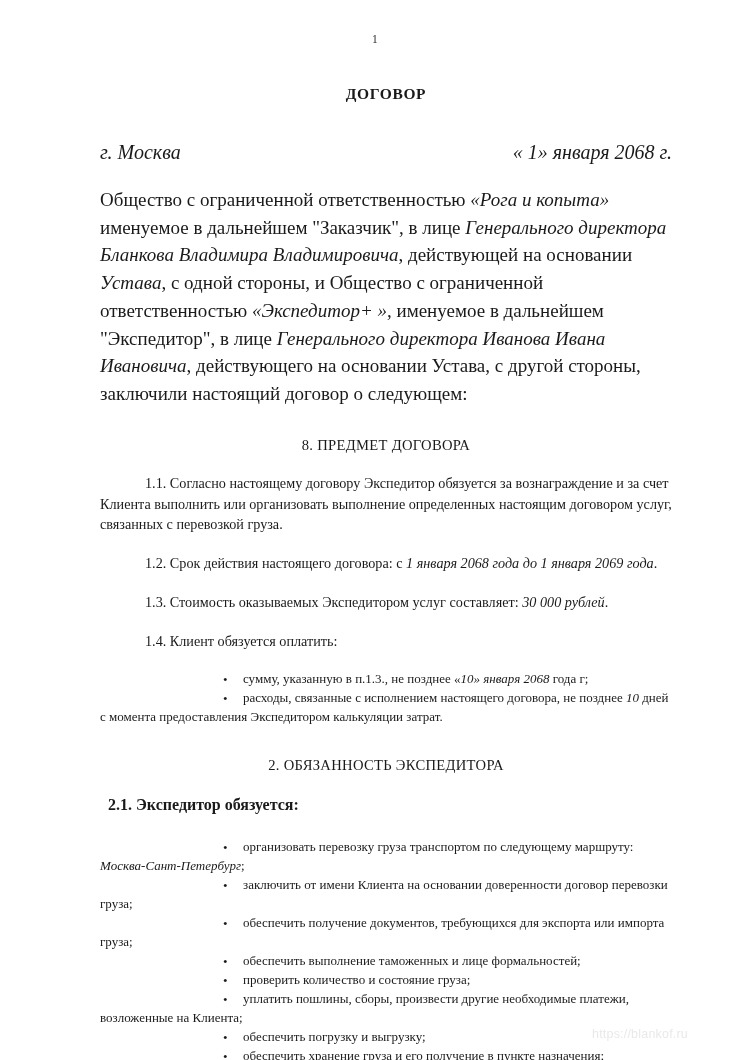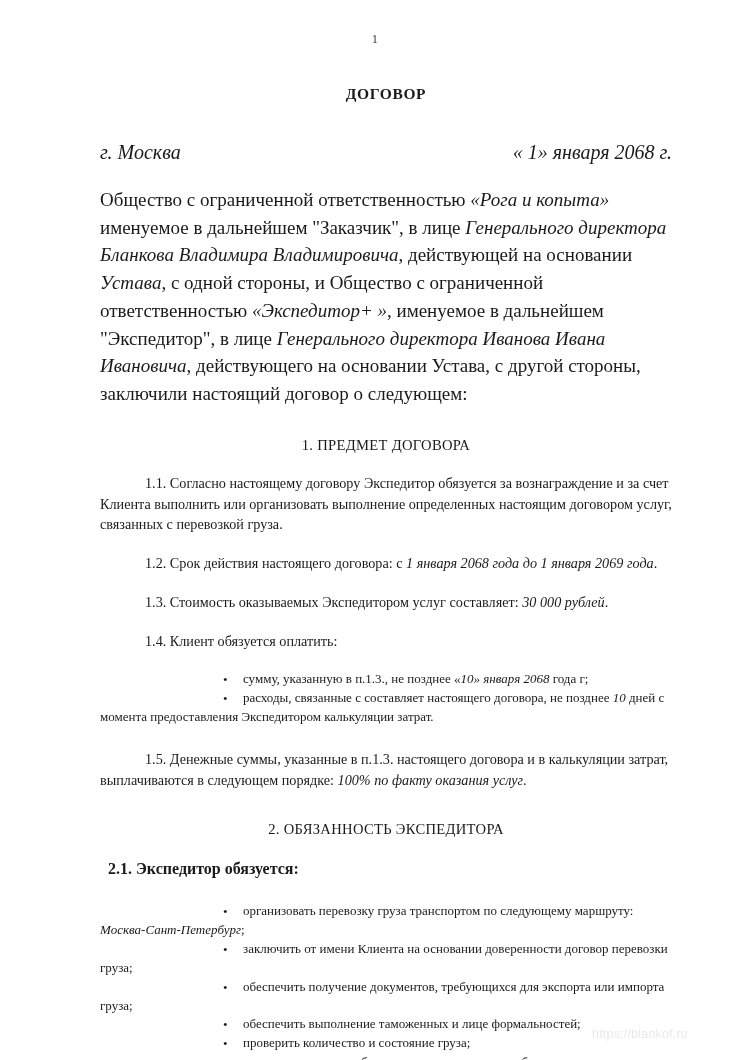--- a/index.html
+++ b/index.html
@@ -147,36 +147,35 @@
 
   <h1 class="doc-title">ДОГОВОР</h1>
 
   <div class="place-date-row">
     <span class="place">г. Москва</span>
     <span class="date">« 1» января 2068 г.</span>
   </div>
 
   <p class="para intro"><span>Общество с ограниченной ответственностью </span><i>«Рога и копыта»</i><span> именуемое в дальнейшем "Заказчик", в лице </span><i>Генерального директора Бланкова Владимира Владимировича</i><span>, действующей на основании </span><i>Устава</i><span>, с одной стороны, и Общество с ограниченной ответственностью </span><i>«Экспедитор+ »</i><span>, именуемое в дальнейшем "Экспедитор", в лице </span><i>Генерального директора Иванова Ивана Ивановича</i><span>, действующего на основании Устава, с другой стороны, заключили настоящий договор о следующем:</span></p>
 
-  <h2 class="section-heading sec1">1. ПРЕДМЕТ ДОГОВОРА</h2>
+  <h2 class="section-heading sec1">8. ПРЕДМЕТ ДОГОВОРА</h2>
 
   <p class="clause tight">1.1. Согласно настоящему договору Экспедитор обязуется за вознаграждение и за счет Клиента выполнить или организовать выполнение определенных настоящим договором услуг, связанных с перевозкой груза.</p>
 
   <p class="clause gap"><span>1.2. Срок действия настоящего договора: с </span><i>1 января 2068 года до 1 января 2069 года</i><span>.</span></p>
 
   <p class="clause gap"><span>1.3. Стоимость оказываемых Экспедитором услуг составляет: </span><i>30 000 рублей</i><span>.</span></p>
 
   <p class="clause gap">1.4. Клиент обязуется оплатить:</p>
 
   <ul class="bullets b14">
     <li><span>сумму, указанную в п.1.3., не позднее «</span><i>10» января 2068</i><span> года г;</span></li>
-    <li><span>расходы, связанные с составляет настоящего договора, не позднее </span><i>10</i><span> дней с момента предоставления Экспедитором калькуляции затрат.</span></li>
+    <li><span>расходы, связанные с исполнением настоящего договора, не позднее </span><i>10</i><span> дней с момента предоставления Экспедитором калькуляции затрат.</span></li>
   </ul>
 
-  <p class="clause gap" style="margin-top:22px;"><span>1.5. Денежные суммы, указанные в п.1.3. настоящего договора и в калькуляции затрат, выплачиваются в следующем порядке: </span><i>100%  по факту оказания услуг</i><span>.</span></p>
 
   <h2 class="section-heading sec2">2. ОБЯЗАННОСТЬ ЭКСПЕДИТОРА</h2>
 
   <p class="subhead-bold">2.1. Экспедитор обязуется:</p>
 
   <ul class="bullets b21">
     <li><span>организовать перевозку груза транспортом по следующему маршруту: </span><i>Москва-Сант-Петербург</i><span>;</span></li>
     <li><span>заключить от имени Клиента на основании доверенности договор перевозки груза;</span></li>
     <li><span>обеспечить получение документов, требующихся для экспорта или импорта груза;</span></li>
     <li><span>обеспечить выполнение таможенных и лице формальностей;</span></li>

